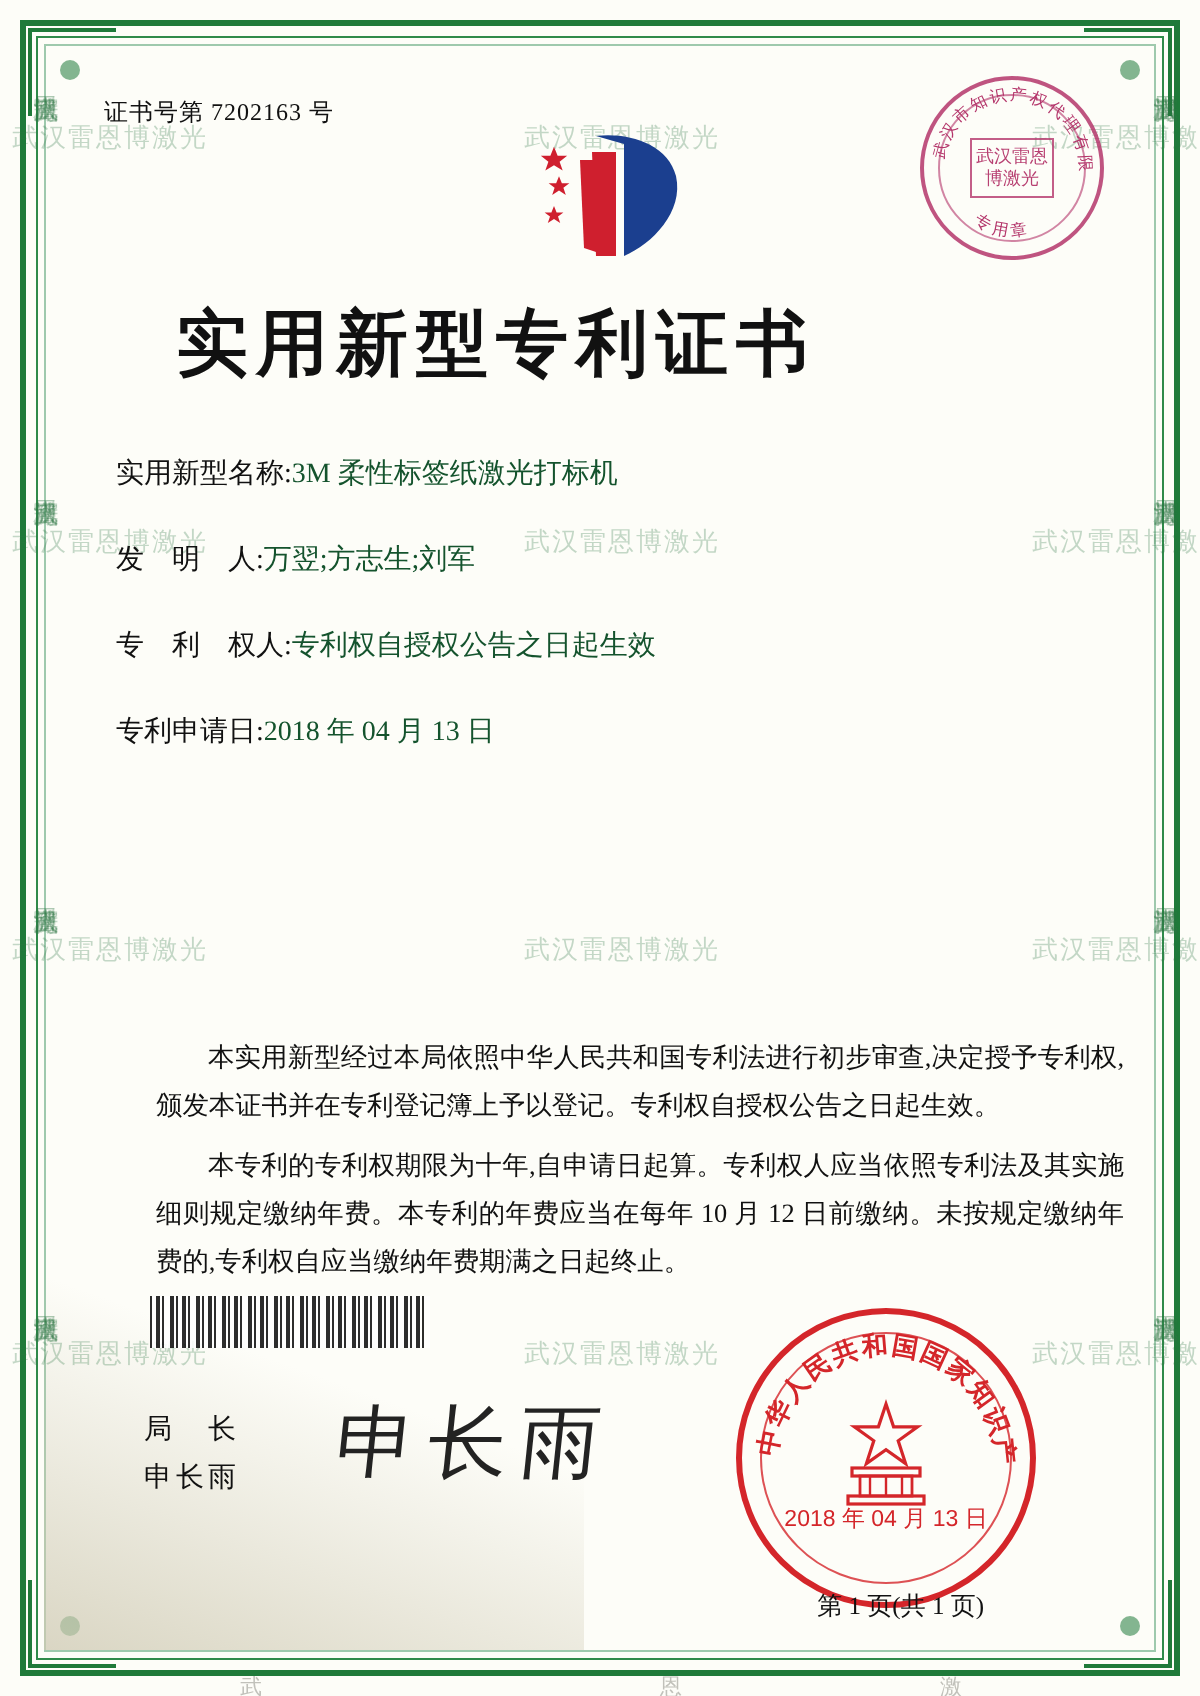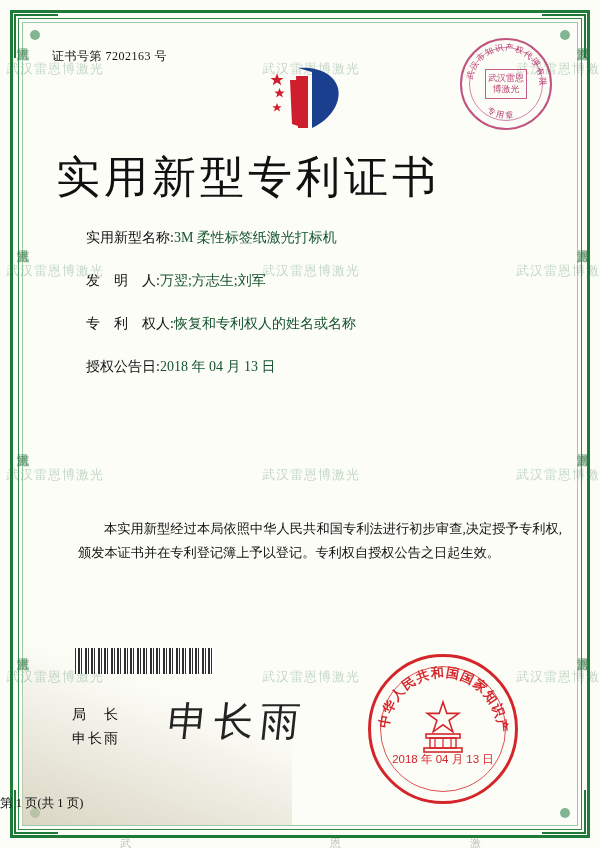--- a/index.html
+++ b/index.html
@@ -156,22 +156,22 @@
     color: #b4366b;
     font-size: 8.5px;
   }
 
   
   .doc-title {
     position: absolute;
     left: 0; top: 148px;
     width: 496px;
     text-align: center;
-    font-size: 44px;
-    font-weight: normal;
+    font-size: 36px;
+    font-weight: bold;
     color: #111;
     letter-spacing: 4px;
     font-family: "Liberation Serif", serif;
   }
 
   
   .fields {
     position: absolute;
     left: 58px; top: 228px;
     width: 490px;
@@ -179,21 +179,20 @@
   .frow {
     font-size: 14px;
     color: #111;
     margin-bottom: 23px;
     line-height: 20px;
     white-space: nowrap;
   }
   .flabel {
     display: inline-block;
     color: #111;
-    margin-left: 28px;
   }
   .fvalue { color: #14532d; }
 
   
   .body-text {
     position: absolute;
     left: 58px; top: 517px;
     width: 484px;
     font-size: 13.2px;
     line-height: 24px;
@@ -286,21 +285,21 @@
     color: #d4262a;
     letter-spacing: 0px;
     font-family: "Liberation Sans", sans-serif;
   }
 
   
   .footer {
     position: absolute;
     left: 0; top: 795px;
     width: 492px;
-    text-align: left;
+    text-align: right;
     font-size: 12.5px;
     color: #111;
   }
 
   
   .outside-mark {
     position: absolute;
     font-size: 11px;
     color: rgba(120,120,110,.45);
     font-family: "Liberation Sans", sans-serif;
@@ -381,26 +380,27 @@
       <div>武汉雷恩</div>
       <div>博激光</div>
     </div>
   </div>
 
   <div class="doc-title">实用新型专利证书</div>
 
   <div class="fields" id="fields">
       <div class="frow"><span class="flabel">实用新型名称:</span><span class="fvalue">3M 柔性标签纸激光打标机</span></div>
       <div class="frow"><span class="flabel">发　明　人:</span><span class="fvalue">万翌;方志生;刘军</span></div>
-      <div class="frow"><span class="flabel">专　利　权人:</span><span class="fvalue">恢复和专利权人的姓名或名称</span></div>
-      <div class="frow"><span class="flabel">授权公告日:</span><span class="fvalue">2018 年 04 月 13 日</span></div>
+      <div class="frow"><span class="flabel">专　利　权人:</span><span class="fvalue">专利权自授权公告之日起生效</span></div>
+      <div class="frow"><span class="flabel">专利申请日:</span><span class="fvalue">2018 年 04 月 13 日</span></div>
     </div>
 
   <div class="body-text" id="body-text">
       <p>本实用新型经过本局依照中华人民共和国专利法进行初步审查,决定授予专利权,颁发本证书并在专利登记簿上予以登记。专利权自授权公告之日起生效。</p>
+      <p>本专利的专利权期限为十年,自申请日起算。专利权人应当依照专利法及其实施细则规定缴纳年费。本专利的年费应当在每年 10 月 12 日前缴纳。未按规定缴纳年费的,专利权自应当缴纳年费期满之日起终止。</p>
     </div>
 
   <div class="barcode"></div>
 
   <div class="director-label">局　长</div>
   <div class="director-name">申长雨</div>
   <div class="signature">申长雨</div>
 
   <div class="seal-main">
     <div class="ring"></div>

